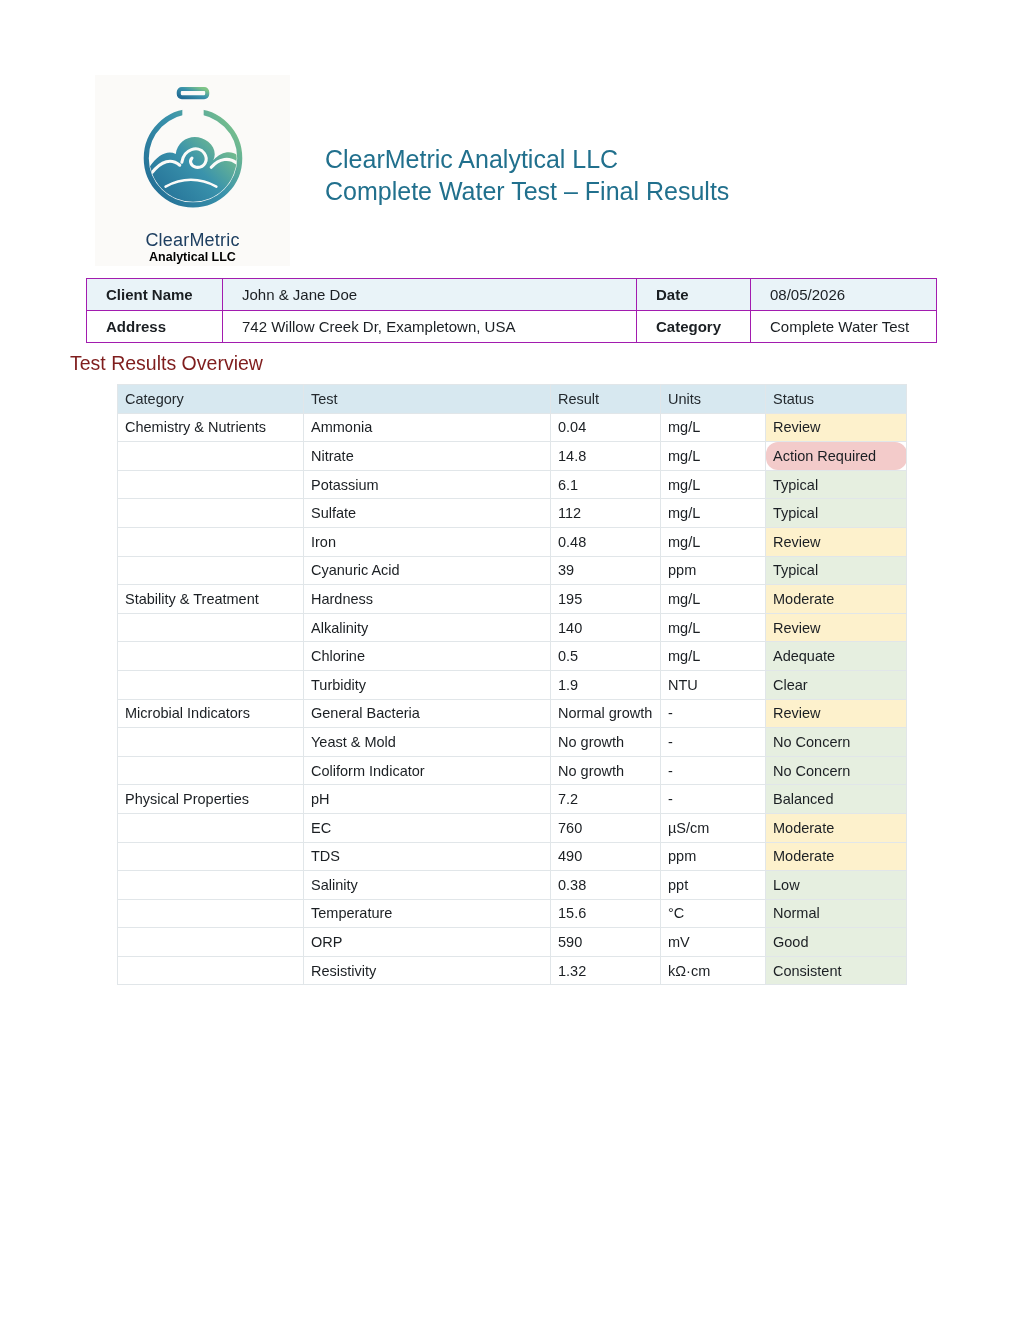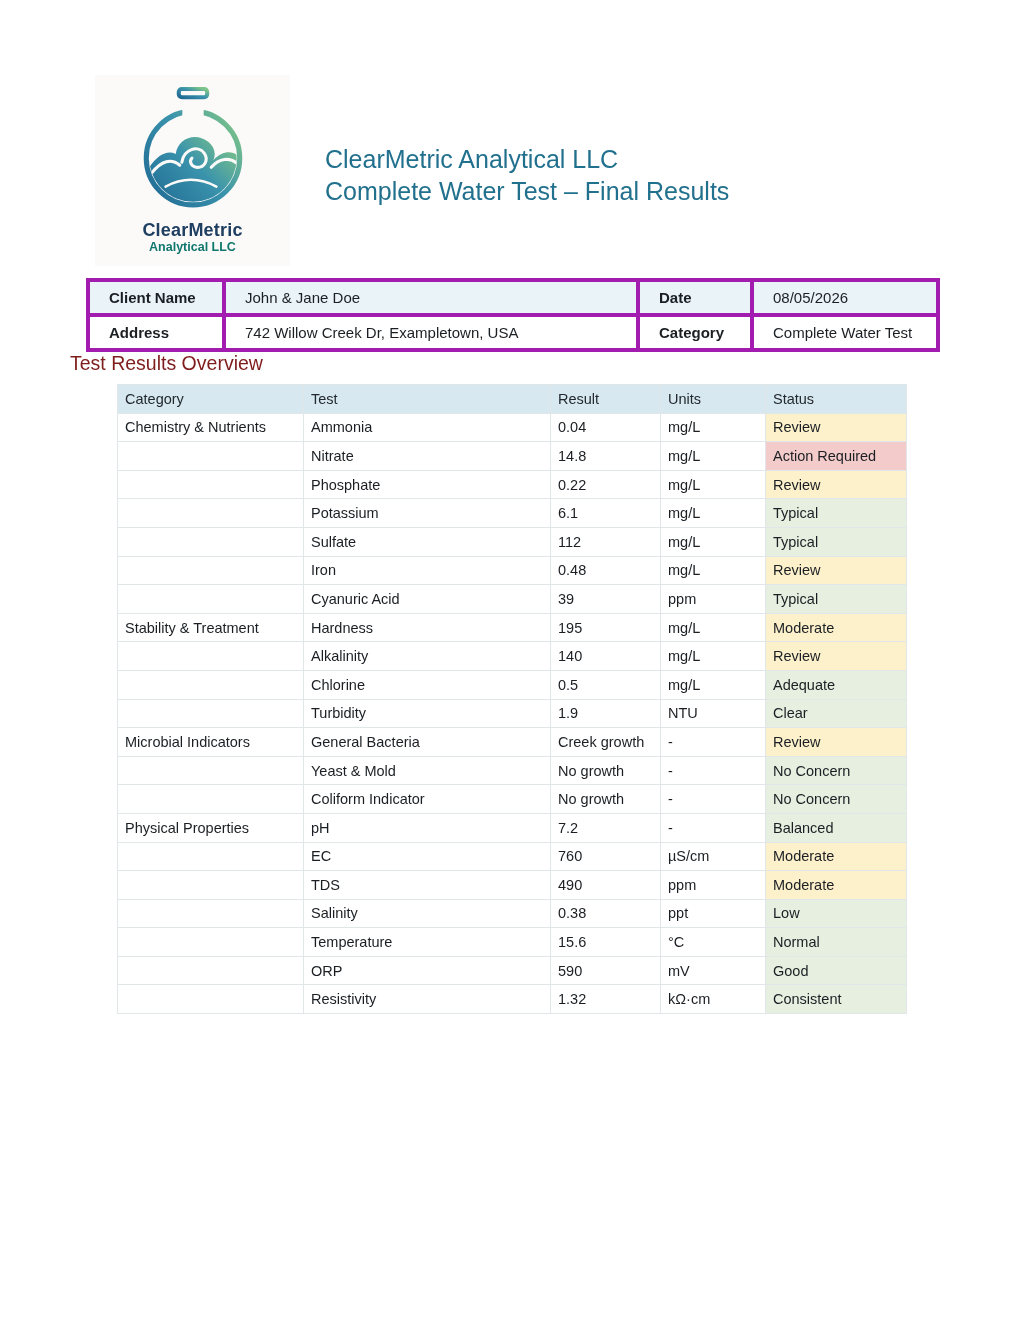--- a/index.html
+++ b/index.html
@@ -3,43 +3,43 @@
 <meta charset="utf-8">
 <style>
   html,body{margin:0;padding:0;background:#ffffff;}
   body{font-family:"Liberation Sans",sans-serif;color:#1b1f23;}
   .page{position:relative;width:1024px;height:1325px;background:#ffffff;overflow:hidden;}
 
   
   .logo-box{position:absolute;left:95px;top:75px;width:195px;height:191px;background:#fbfaf8;
     display:flex;flex-direction:column;align-items:center;justify-content:flex-start;}
   .logo-art{margin-top:12px;}
-  .logo-brand{font-size:18px;font-weight:bold;color:#1e3f61;letter-spacing:.2px;line-height:19px;margin-top:8px;}
-  .logo-sub{font-size:12.5px;font-weight:bold;color:#0f766e;line-height:15px;}
+  .logo-brand{font-size:18px;font-weight:normal;color:#1e3f61;letter-spacing:.2px;line-height:19px;margin-top:18px;}
+  .logo-sub{font-size:12.5px;font-weight:bold;color:#000000;line-height:15px;}
 
   
   .titles{position:absolute;left:325px;top:143px;font-size:25px;line-height:32px;color:#21708d;font-weight:400;}
 
   
   table{border-collapse:collapse;table-layout:fixed;}
   .client-table{position:absolute;left:86px;top:278px;width:850px;font-size:15px;}
-  .client-table td{border:4px solid #a21caf;height:31px;padding:0 19px;vertical-align:middle;overflow:hidden;white-space:nowrap;}
+  .client-table td{border:1px solid #a21caf;height:31px;padding:0 19px;vertical-align:middle;overflow:hidden;white-space:nowrap;}
   .client-table tr.tinted td{background:#e9f3f8;}
   .client-table td.lbl{font-weight:bold;}
 
   
   .section-title{position:absolute;left:70px;top:352px;font-size:19.5px;color:#7f1d1d;font-weight:400;}
 
   
   .results-table{position:absolute;left:117px;top:384px;width:789px;font-size:14.5px;}
   .results-table th,.results-table td{border:1px solid #e1e6e9;height:27.6px;padding:0 7px;text-align:left;
     vertical-align:middle;font-weight:400;overflow:hidden;white-space:nowrap;}
   .results-table thead th{background:#d7e8f0;color:#23292e;margin-top:22px;}
   .results-table td.lvl-review{background:#fdf1cc;}
-  .results-table td.lvl-action{background:#f3cbca;}
+  .results-table td.lvl-action{background:#f3cbca;border-radius:12px;}
   .results-table td.lvl-ok{background:#e6efe0;}
 </style>
 </head>
 <body>
 
 <div class="page">
 
   <div class="logo-box">
     <svg class="logo-art" width="112" height="126" viewBox="0 0 110 124">
       <defs>
@@ -127,27 +127,20 @@
         </tr>
 
         <tr>
           <td></td>
           <td>Nitrate</td>
           <td>14.8</td>
           <td>mg/L</td>
           <td class="lvl-action">Action Required</td>
         </tr>
 
-        <tr>
-          <td></td>
-          <td>Phosphate</td>
-          <td>0.22</td>
-          <td>mg/L</td>
-          <td class="lvl-review">Review</td>
-        </tr>
 
         <tr>
           <td></td>
           <td>Potassium</td>
           <td>6.1</td>
           <td>mg/L</td>
           <td class="lvl-ok">Typical</td>
         </tr>
 
         <tr>
@@ -202,21 +195,21 @@
           <td></td>
           <td>Turbidity</td>
           <td>1.9</td>
           <td>NTU</td>
           <td class="lvl-ok">Clear</td>
         </tr>
 
         <tr>
           <td>Microbial Indicators</td>
           <td>General Bacteria</td>
-          <td>Creek growth</td>
+          <td>Normal growth</td>
           <td>-</td>
           <td class="lvl-review">Review</td>
         </tr>
 
         <tr>
           <td></td>
           <td>Yeast &amp; Mold</td>
           <td>No growth</td>
           <td>-</td>
           <td class="lvl-ok">No Concern</td>

